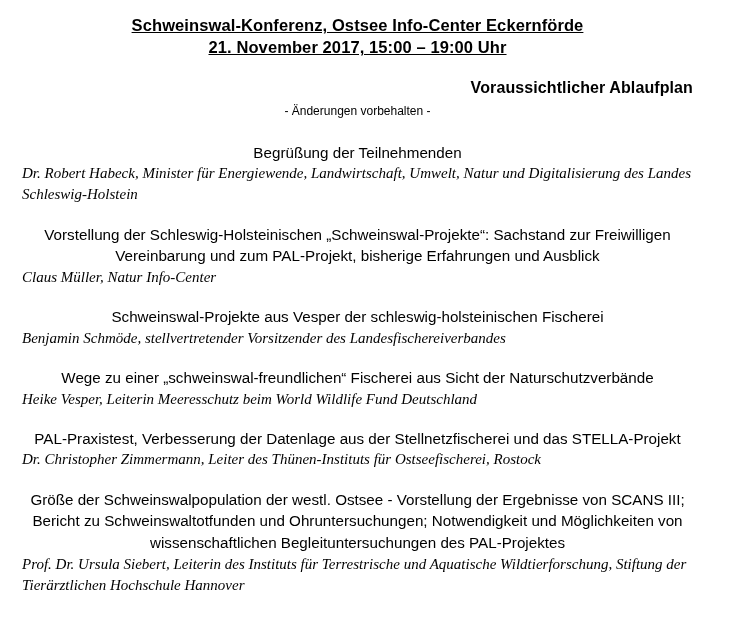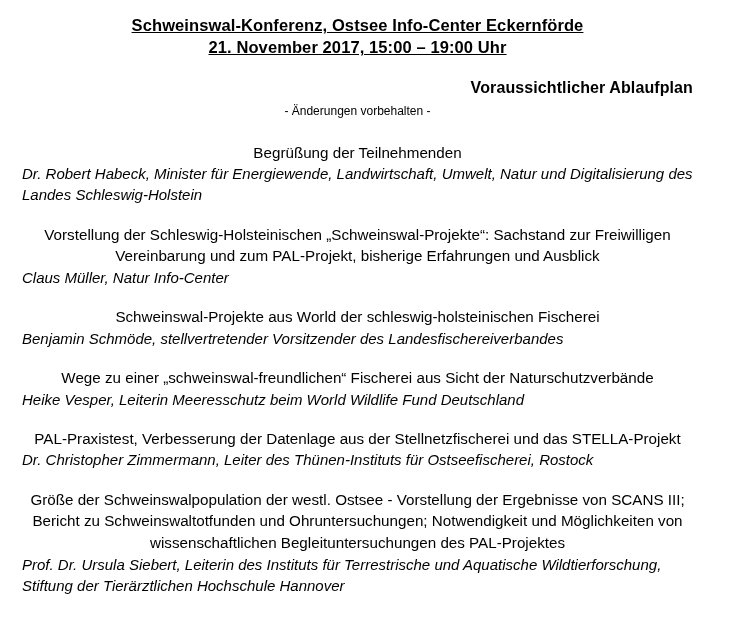--- a/index.html
+++ b/index.html
@@ -52,20 +52,21 @@
   .item-title {
     font-size: 15.2px;
     line-height: 1.42;
     text-align: center;
   }
   .item-speaker {
     font-size: 15px;
     font-style: italic;
     line-height: 1.42;
     text-align: left;
+    font-family: Liberation Serif, serif;
   }
 </style>
 </head>
 <body>
 
 <div class="page">
 
   <div class="header">
     <div class="title-line">Schweinswal-Konferenz, Ostsee Info-Center Eckernförde</div>
     <div class="title-line">21. November 2017, 15:00 – 19:00 Uhr</div>
@@ -80,21 +81,21 @@
       <div class="item-title">Begrüßung der Teilnehmenden</div>
       <div class="item-speaker">Dr. Robert Habeck, Minister für Energiewende, Landwirtschaft, Umwelt, Natur und Digitalisierung des Landes Schleswig-Holstein</div>
     </div>
 
     <div class="item">
       <div class="item-title">Vorstellung der Schleswig-Holsteinischen „Schweinswal-Projekte“: Sachstand zur Freiwilligen Vereinbarung und zum PAL-Projekt, bisherige Erfahrungen und Ausblick</div>
       <div class="item-speaker">Claus Müller, Natur Info-Center</div>
     </div>
 
     <div class="item">
-      <div class="item-title">Schweinswal-Projekte aus World der schleswig-holsteinischen Fischerei</div>
+      <div class="item-title">Schweinswal-Projekte aus Vesper der schleswig-holsteinischen Fischerei</div>
       <div class="item-speaker">Benjamin Schmöde, stellvertretender Vorsitzender des Landesfischereiverbandes</div>
     </div>
 
     <div class="item">
       <div class="item-title">Wege zu einer „schweinswal-freundlichen“ Fischerei aus Sicht der Naturschutzverbände</div>
       <div class="item-speaker">Heike Vesper, Leiterin Meeresschutz beim World Wildlife Fund Deutschland</div>
     </div>
 
     <div class="item">
       <div class="item-title">PAL-Praxistest, Verbesserung der Datenlage aus der Stellnetzfischerei und das STELLA-Projekt</div>

